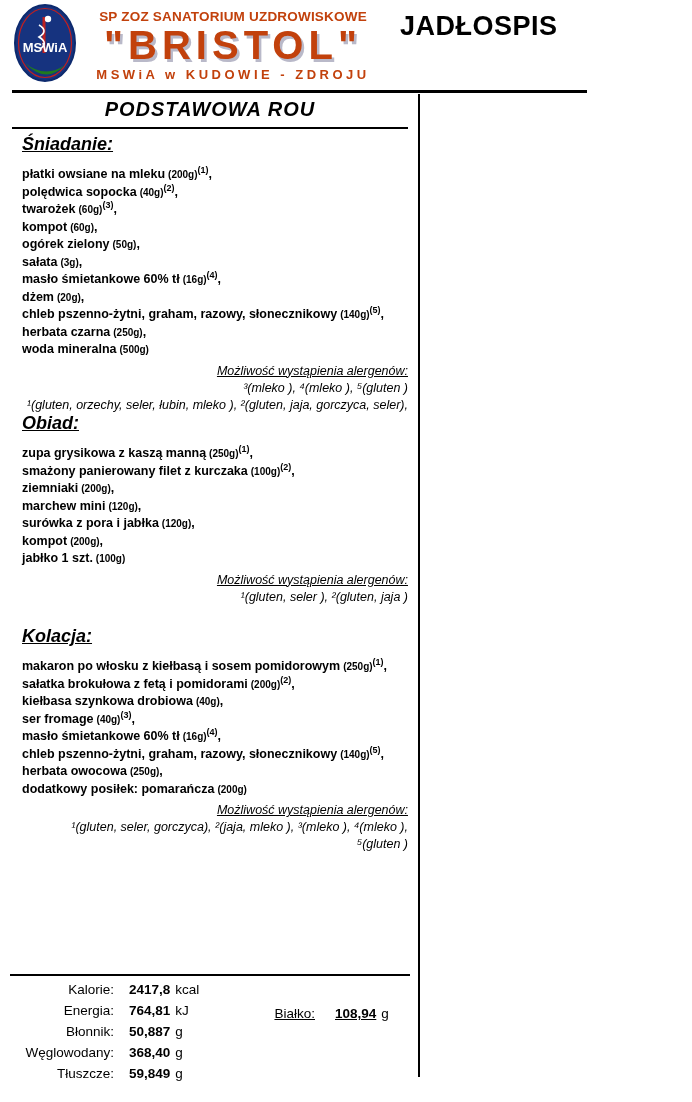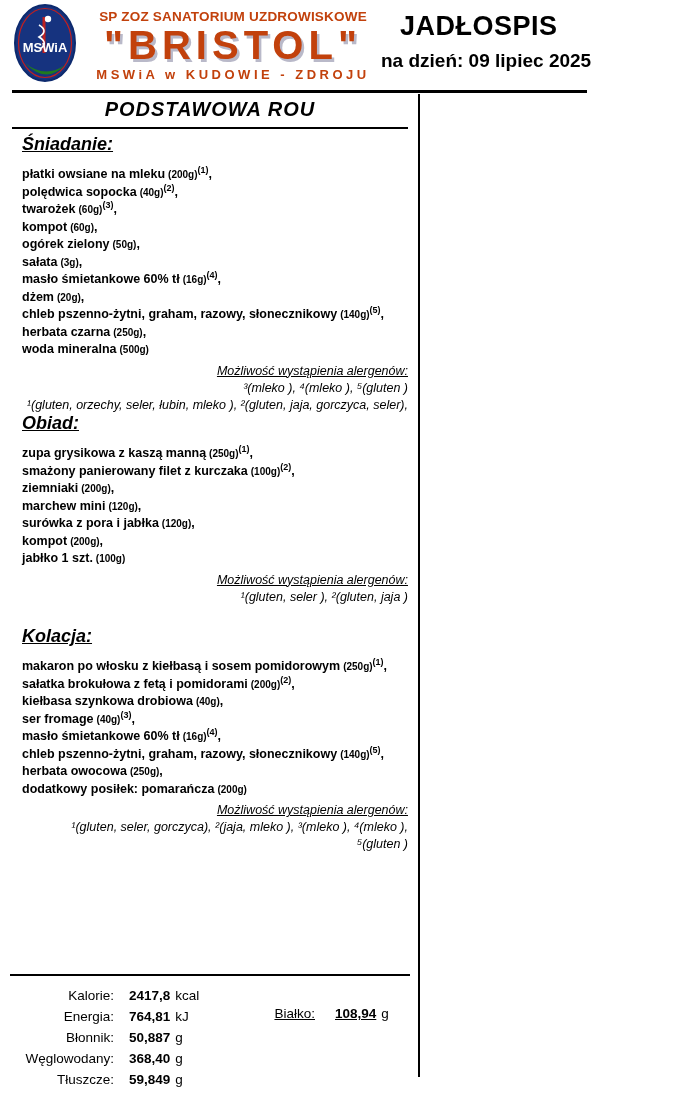--- a/index.html
+++ b/index.html
@@ -38,21 +38,21 @@
   .item-amount{font-size:10px;font-weight:bold;margin-left:3px;}
   sup.item-ref{font-size:9px;font-weight:bold;line-height:0;}
   .item-tail{font-size:12.5px;}
 
   .allergens{text-align:right;margin-top:4px;}
   .allergen-header{font-size:12.5px;font-style:italic;text-decoration:underline;line-height:17px;}
   .allergen-line{font-size:12.5px;font-style:italic;line-height:17px;}
 
   
   .nutrition{position:absolute;left:12px;top:982px;width:396px;}
-  .nut-row{display:flex;align-items:flex-end;height:21px;font-size:13.5px;}
+  .nut-row{display:flex;align-items:flex-start;height:21px;font-size:13.5px;}
   .nut-label{width:102px;text-align:right;white-space:nowrap;}
   .nut-value{font-weight:bold;margin-left:15px;white-space:nowrap;}
   .nut-unit{margin-left:5px;}
   .nut-protein{position:absolute;left:228px;top:24px;display:flex;align-items:center;font-size:13.5px;text-decoration:underline;}
   .nut-protein .nut-label{width:75px;}
   .nut-protein .nut-value{margin-left:20px;}
 </style>
 </head>
 <body>
 
@@ -70,21 +70,20 @@
     </svg>
   </div>
 
   <div class="org">
     <div class="org-line1">SP ZOZ SANATORIUM UZDROWISKOWE</div>
     <div class="org-name">"BRISTOL"</div>
     <div class="org-line2">MSWiA w KUDOWIE - ZDROJU</div>
   </div>
 
   <div class="doc-title">JADŁOSPIS</div>
-  <div class="doc-date">na dzień: 09 lipiec 2025</div>
 
   <div class="rule-top"></div>
   <div class="rule-vert"></div>
   <div class="rule-title"></div>
   <div class="rule-bottom"></div>
 
   <div class="diet-title">PODSTAWOWA ROU</div>
 
   <div class="section" id="sec-breakfast">
     <div class="section-heading">Śniadanie:</div>

